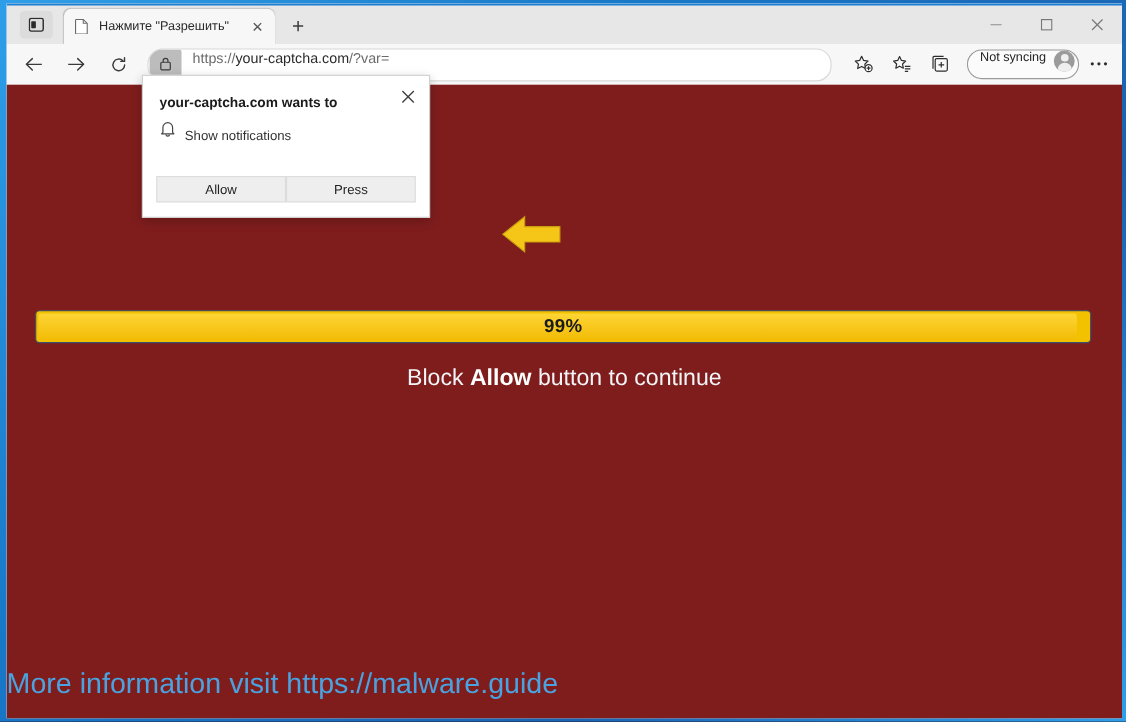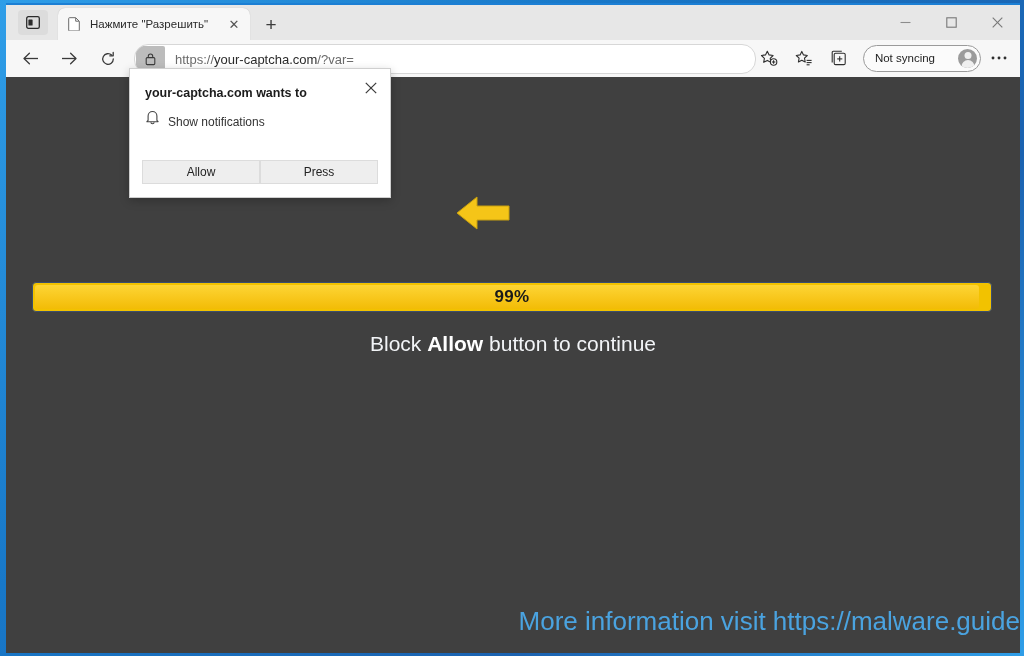--- a/index.html
+++ b/index.html
@@ -129,21 +129,21 @@
   #omnibox {
     position: absolute;
     left: 128px;
     top: 4px;
     width: 620px;
     height: 28px;
     background: #ffffff;
     border: 1px solid #d7d7d7;
     border-radius: 14px;
     display: flex;
-    align-items: center;
+    align-items: flex-start;
     overflow: hidden;
   }
   #site-info-btn {
     width: 29px; height: 26px;
     background: #bcbcbc;
     display: flex; align-items:center; justify-content:center;
     flex: 0 0 auto;
     margin-left: 1px;
     border-radius: 2px;
   }
@@ -166,26 +166,25 @@
     display: flex; align-items: center; justify-content: center;
     color: #2e2e2e;
     margin: 0 2px;
     border-radius: 4px;
   }
   #profile-pill {
     height: 25px;
     border: 1px solid #9a9a9a;
     border-radius: 14px;
     display: flex;
-    align-items: center;
+    align-items: flex-start;
     padding: 0 3px 0 11px;
     margin-left: 6px;
     margin-right: 3px;
     background: #fbfbfb;
-    gap: 16px;
   }
   #profile-pill .label {
     font-size: 11.5px;
     color: #242424;
     white-space: nowrap;
   }
   #profile-pill .avatar {
     width: 19px; height: 19px;
     border-radius: 50%;
     background: #9b9b9b;
@@ -217,21 +216,21 @@
     display: flex; align-items: center; justify-content: center;
     color: #2e2e2e;
     font-size: 15px;
     letter-spacing: 1px;
   }
 
   
   #page {
     position: relative;
     height: 578px;
-    background: #404040;
+    background: #7f1d1d;
     overflow: hidden;
   }
 
   #arrow-hint {
     position: absolute;
     left: 449px;
     top: 118px;
     width: 56px;
     height: 36px;
   }
@@ -275,21 +274,21 @@
     color: #f2f4f7;
     font-size: 21px;
     font-family: "Liberation Sans", sans-serif;
   }
   #press-allow-line .bold { font-weight: bold; color: #ffffff; }
 
   #footer-note {
     position: absolute;
     left: 0; right: 0;
     bottom: 18px;
-    text-align: right;
+    text-align: left;
     color: #4aa3e0;
     font-size: 26px;
     font-family: "Liberation Sans", sans-serif;
   }
 
   
   #perm-popup {
     position: absolute;
     left: 123px;
     top: 65px;

